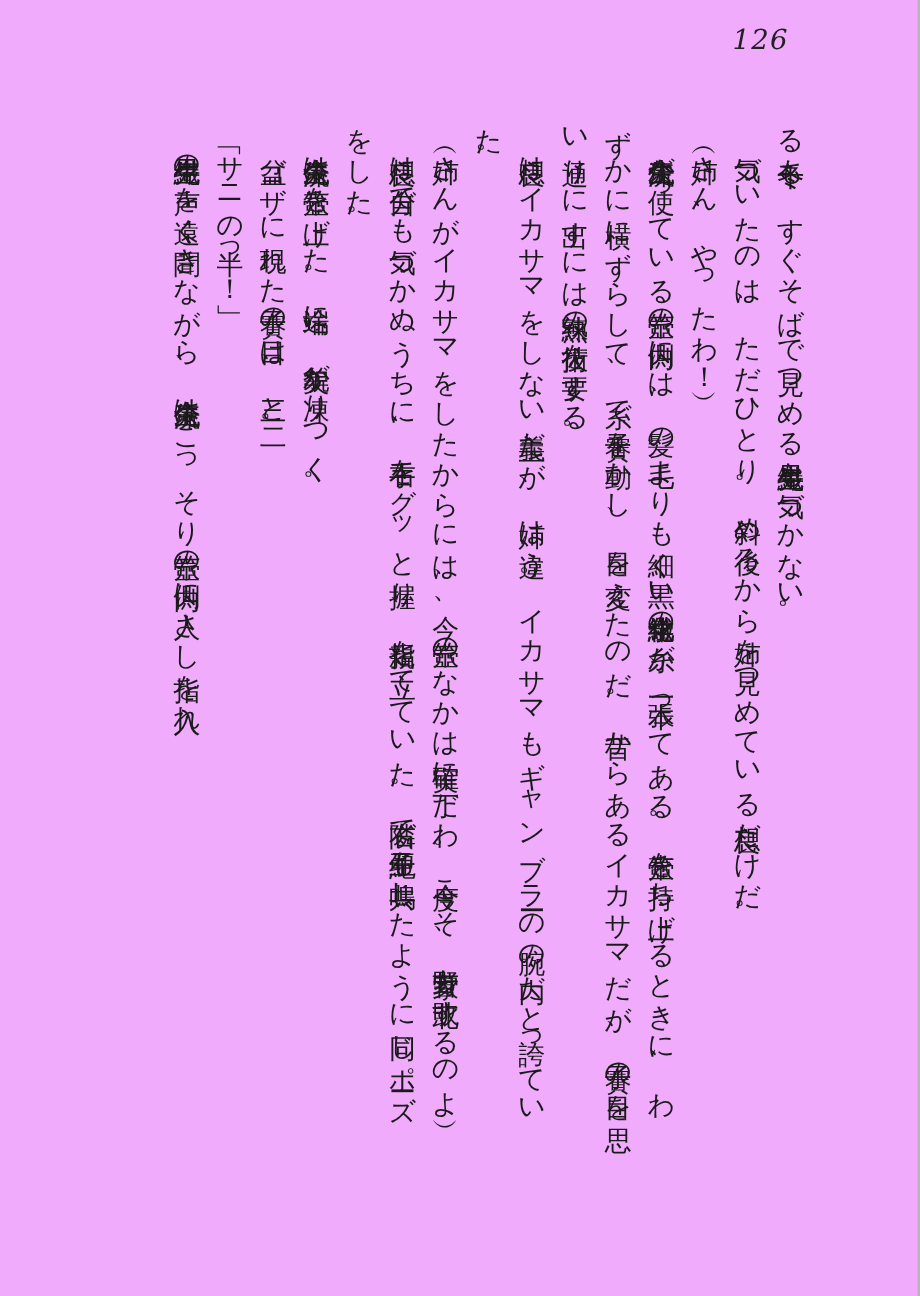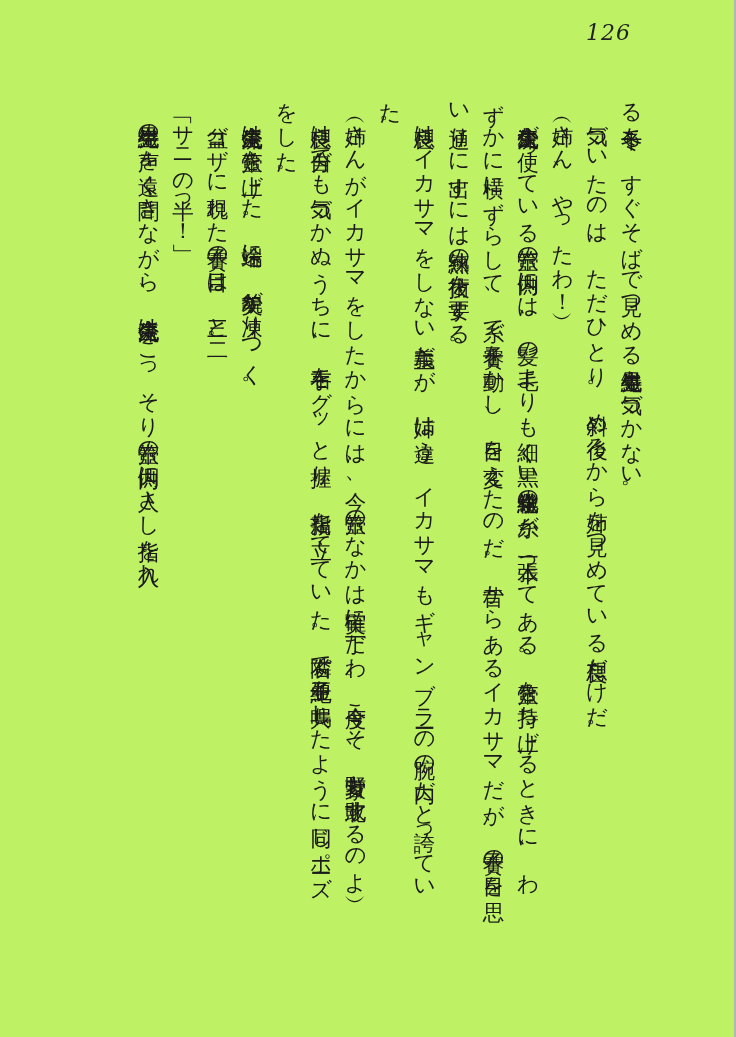--- a/index.html
+++ b/index.html
@@ -4,21 +4,21 @@
 <style>
   html, body {
     margin: 0;
     padding: 0;
     background: #ffffff;
   }
   .page {
     position: relative;
     width: 736px;
     height: 1037px;
-    background: #bef264;
+    background: #f0abfc;
     box-sizing: border-box;
     border-right: 2px solid #b5b5b5;
     overflow: hidden;
     font-family: "DejaVu Serif", "Liberation Serif", serif;
   }
   .page-number {
     position: absolute;
     top: 20px;
     left: 586px;
     font-size: 22px;

